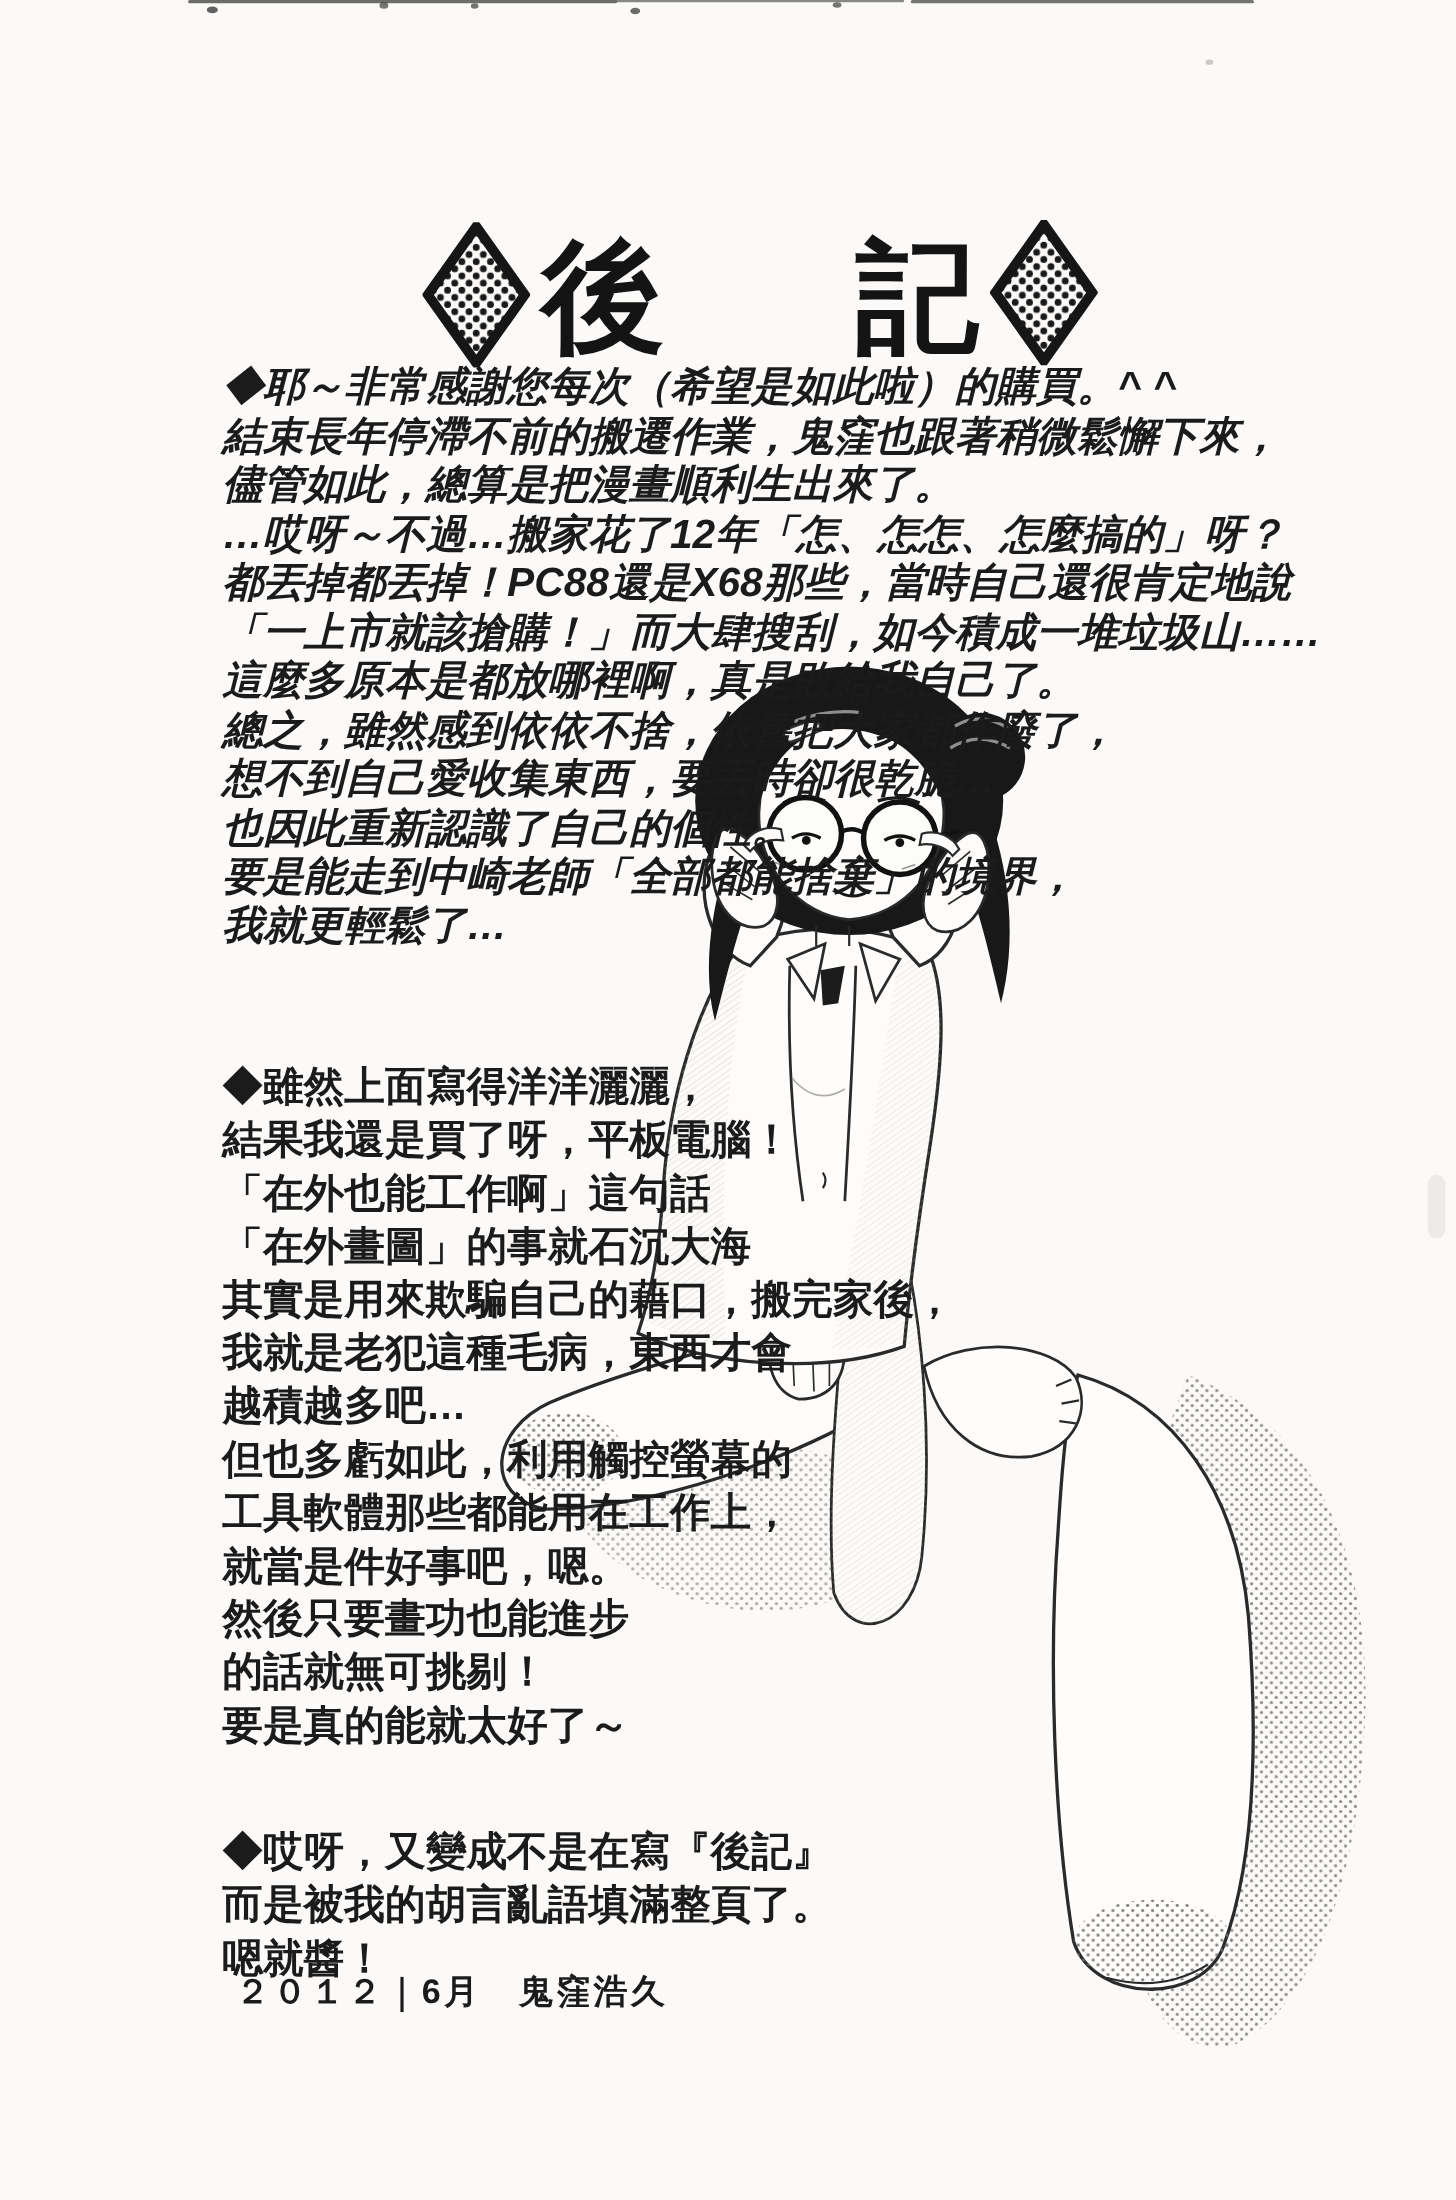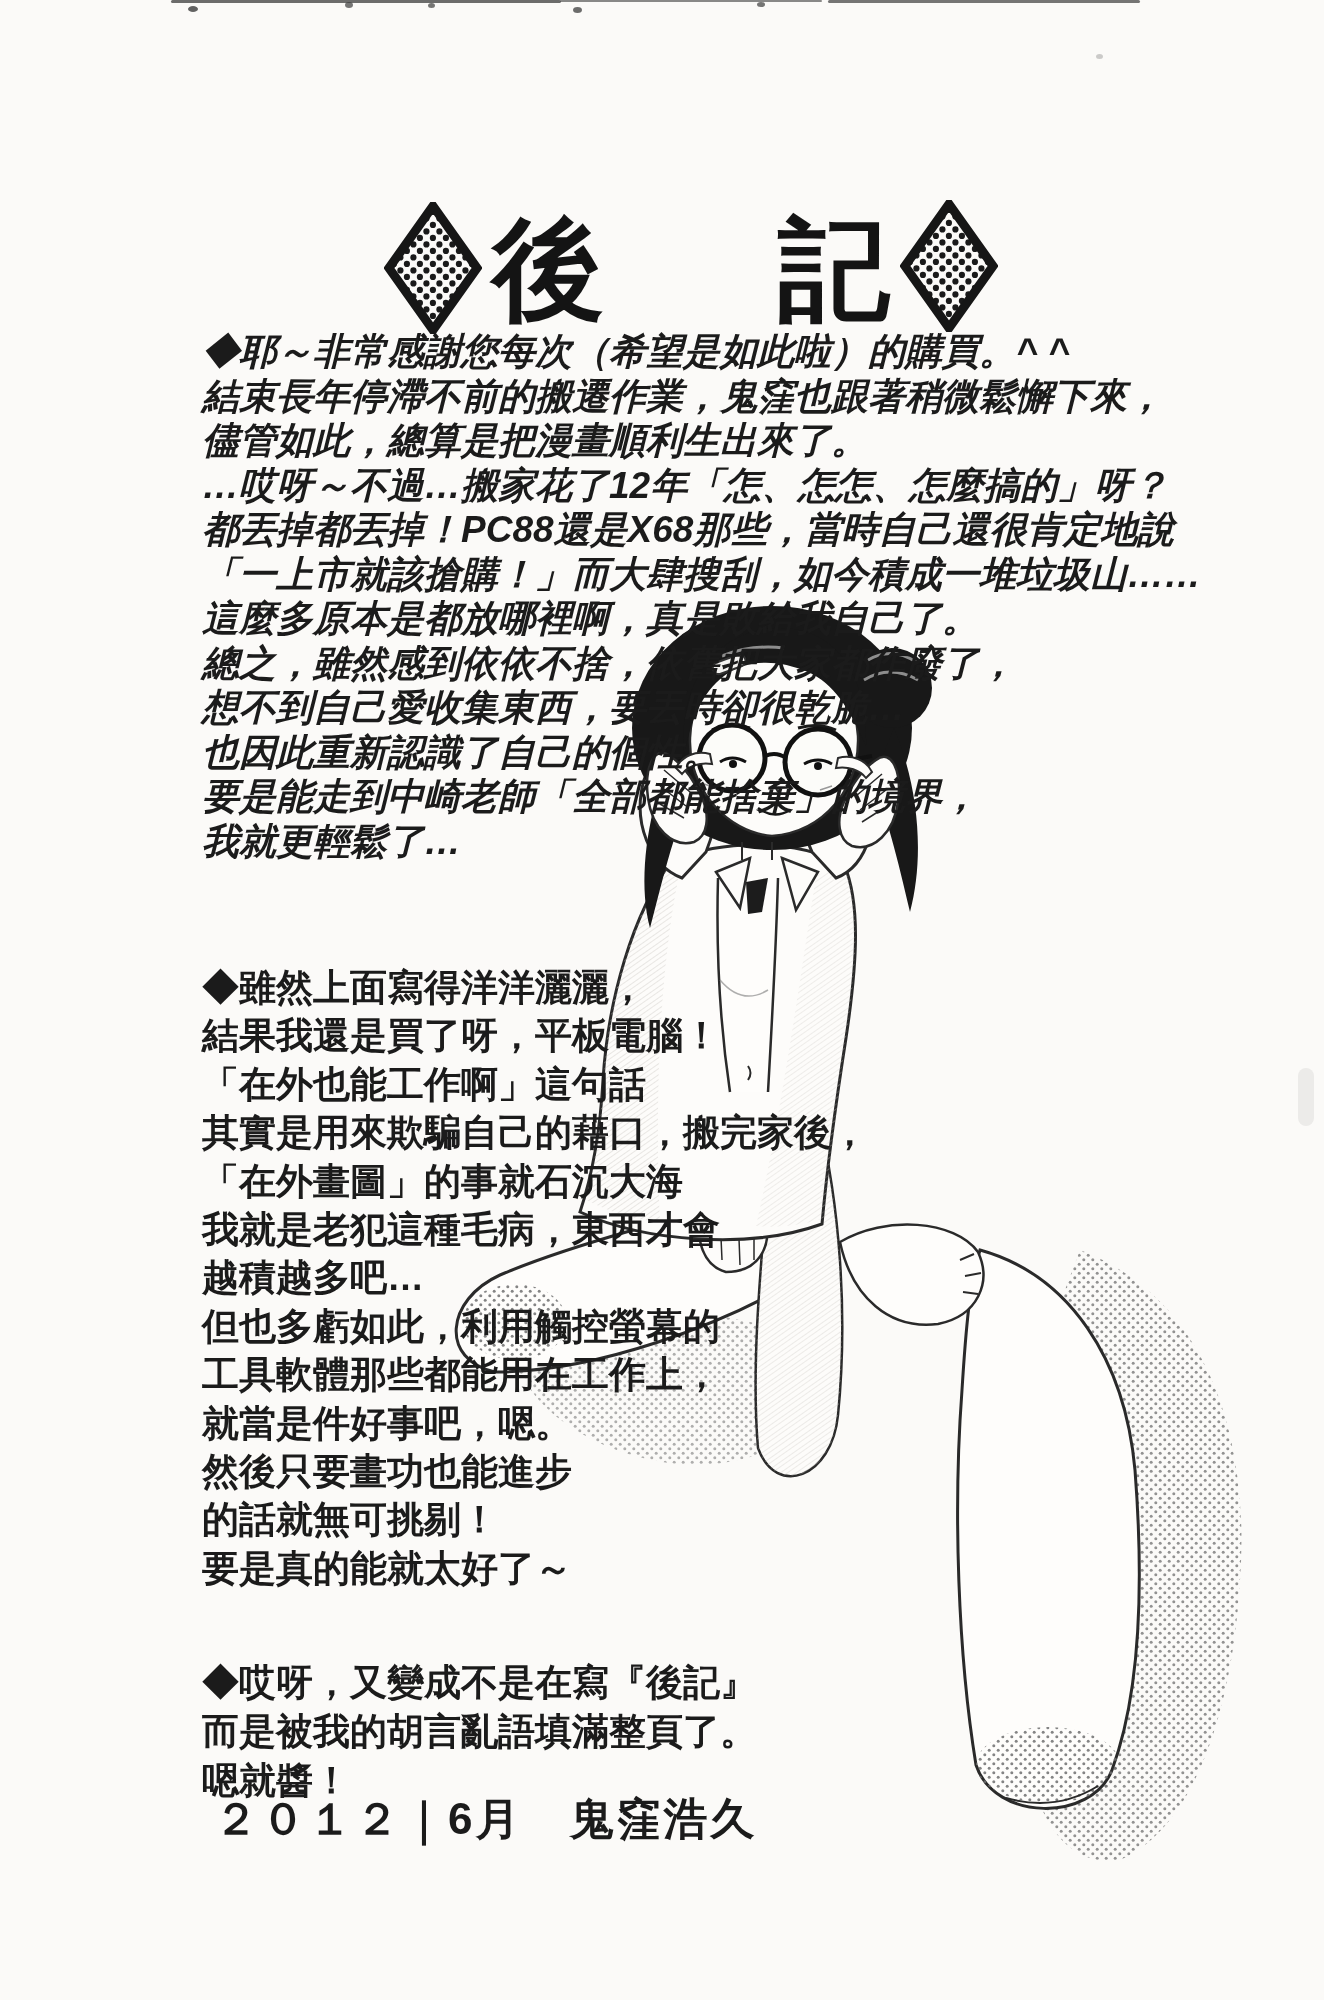--- a/index.html
+++ b/index.html
@@ -14,21 +14,21 @@
   .orn{position:absolute;width:98px;height:132px;}
   .orn-l{left:384px;top:202px;}
   .orn-r{left:900px;top:200px;}
 
   
   .para{position:absolute;left:202px;white-space:nowrap;font-weight:700;color:#1b1b1b;}
   .p1{top:330px;font-size:37px;line-height:44.5px;font-style:italic;}
   .p2{top:964px;font-size:37px;line-height:48.4px;}
   .p3{top:1642px;font-size:37px;line-height:49px;margin-top:16px;}
   .line{white-space:nowrap;}
-  .dateline{position:absolute;left:214px;top:1790px;font-size:44px;font-weight:700;letter-spacing:3px;white-space:nowrap;color:#1b1b1b;}
+  .dateline{position:absolute;left:214px;top:1790px;font-size:31px;font-weight:700;letter-spacing:3px;white-space:nowrap;color:#1b1b1b;}
 
   
   .illu{position:absolute;left:420px;top:560px;width:900px;height:1320px;}
 
   
   .artifact{position:absolute;background:#3c3c3c;border-radius:2px;}
 </style>
 </head>
 <body>
 
@@ -164,22 +164,22 @@
     <div class="line">想不到自己愛收集東西，要丟時卻很乾脆…</div>
     <div class="line">也因此重新認識了自己的個性。</div>
     <div class="line">要是能走到中崎老師「全部都能捨棄」的境界，</div>
     <div class="line">我就更輕鬆了…</div>
   </div>
 
   <div class="para p2">
     <div class="line">◆雖然上面寫得洋洋灑灑，</div>
     <div class="line">結果我還是買了呀，平板電腦！</div>
     <div class="line">「在外也能工作啊」這句話</div>
+    <div class="line">「在外畫圖」的事就石沉大海</div>
     <div class="line">其實是用來欺騙自己的藉口，搬完家後，</div>
-    <div class="line">「在外畫圖」的事就石沉大海</div>
     <div class="line">我就是老犯這種毛病，東西才會</div>
     <div class="line">越積越多吧…</div>
     <div class="line">但也多虧如此，利用觸控螢幕的</div>
     <div class="line">工具軟體那些都能用在工作上，</div>
     <div class="line">就當是件好事吧，嗯。</div>
     <div class="line">然後只要畫功也能進步</div>
     <div class="line">的話就無可挑剔！</div>
     <div class="line">要是真的能就太好了～</div>
   </div>
 

